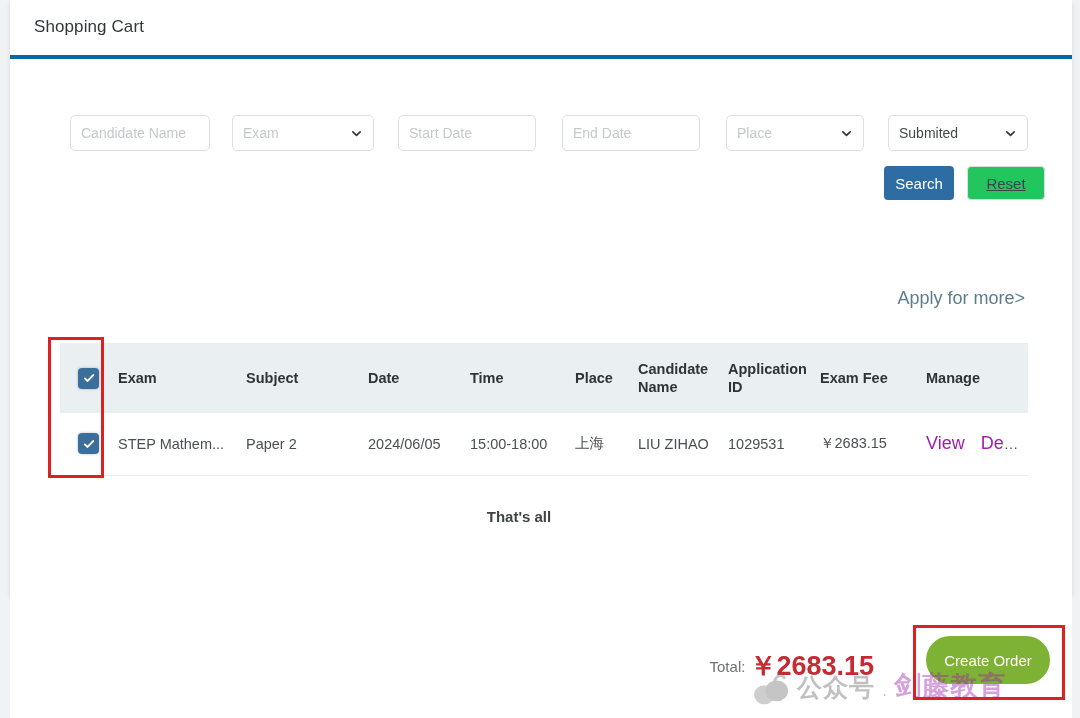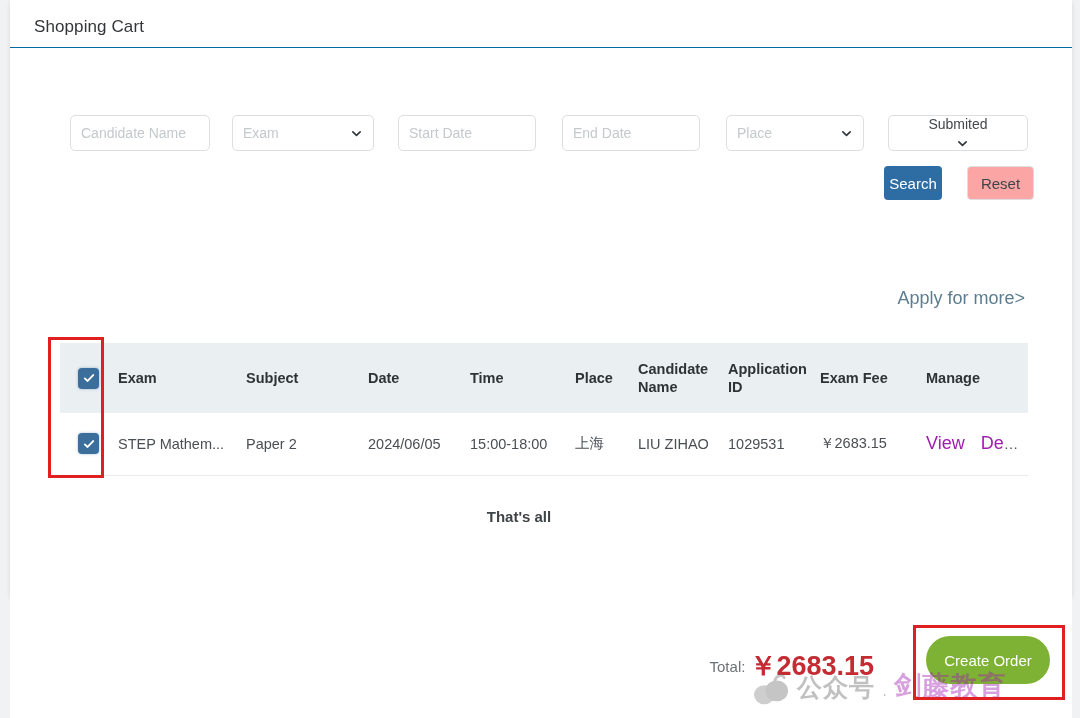--- a/index.html
+++ b/index.html
@@ -29,22 +29,22 @@
     height: 596px;
     background: #ffffff;
     box-shadow: 0 2px 5px rgba(0,0,0,.10);
   }
 
   
   .card-header {
     position: absolute;
     left: 0; top: 0;
     width: 100%;
-    height: 48px;
-    border-bottom: 1px solid #0369a1;
+    height: 59px;
+    border-bottom: 4px solid #0369a1;
   }
   .card-title {
     position: absolute;
     left: 24px;
     top: 17px;
     font-size: 17px;
     color: #333638;
     letter-spacing: .1px;
   }
 
@@ -84,21 +84,21 @@
     flex: none;
     margin-left: 8px;
   }
   .caret svg { display:block; }
 
   #f-candidate { left: 60px;  width: 140px; }
   #f-exam      { left: 222px; width: 142px; }
   #f-start     { left: 388px; width: 138px; }
   #f-end       { left: 552px; width: 138px; }
   #f-place     { left: 716px; width: 138px; }
-  #f-status    { left: 878px; width: 140px; flex-direction: column; }
+  #f-status    { left: 878px; width: 140px; }
 
   
   .actions {
     position: absolute;
     top: 166px;
     left: 0;
     width: 100%;
     height: 34px;
   }
   .btn {
@@ -108,30 +108,31 @@
     border-radius: 4px;
     font-size: 15px;
     display: flex;
     align-items: center;
     justify-content: center;
     cursor: pointer;
     border: 1px solid transparent;
   }
   .btn-search {
     left: 874px;
-    width: 58px;
+    width: 70px;
     background: #2e6da4;
     color: #ffffff;
   }
   .btn-reset {
     left: 957px;
-    width: 67px;
-    background: #fca5a5;
+    width: 78px;
+    background: #22c55e;
     color: #3e4448;
     border-color: #dcdfe1;
+    text-decoration: underline;
   }
 
   
   .apply-link {
     position: absolute;
     right: 47px;
     top: 288px;
     font-size: 18px;
     color: #5d7d8e;
     text-decoration: none;

